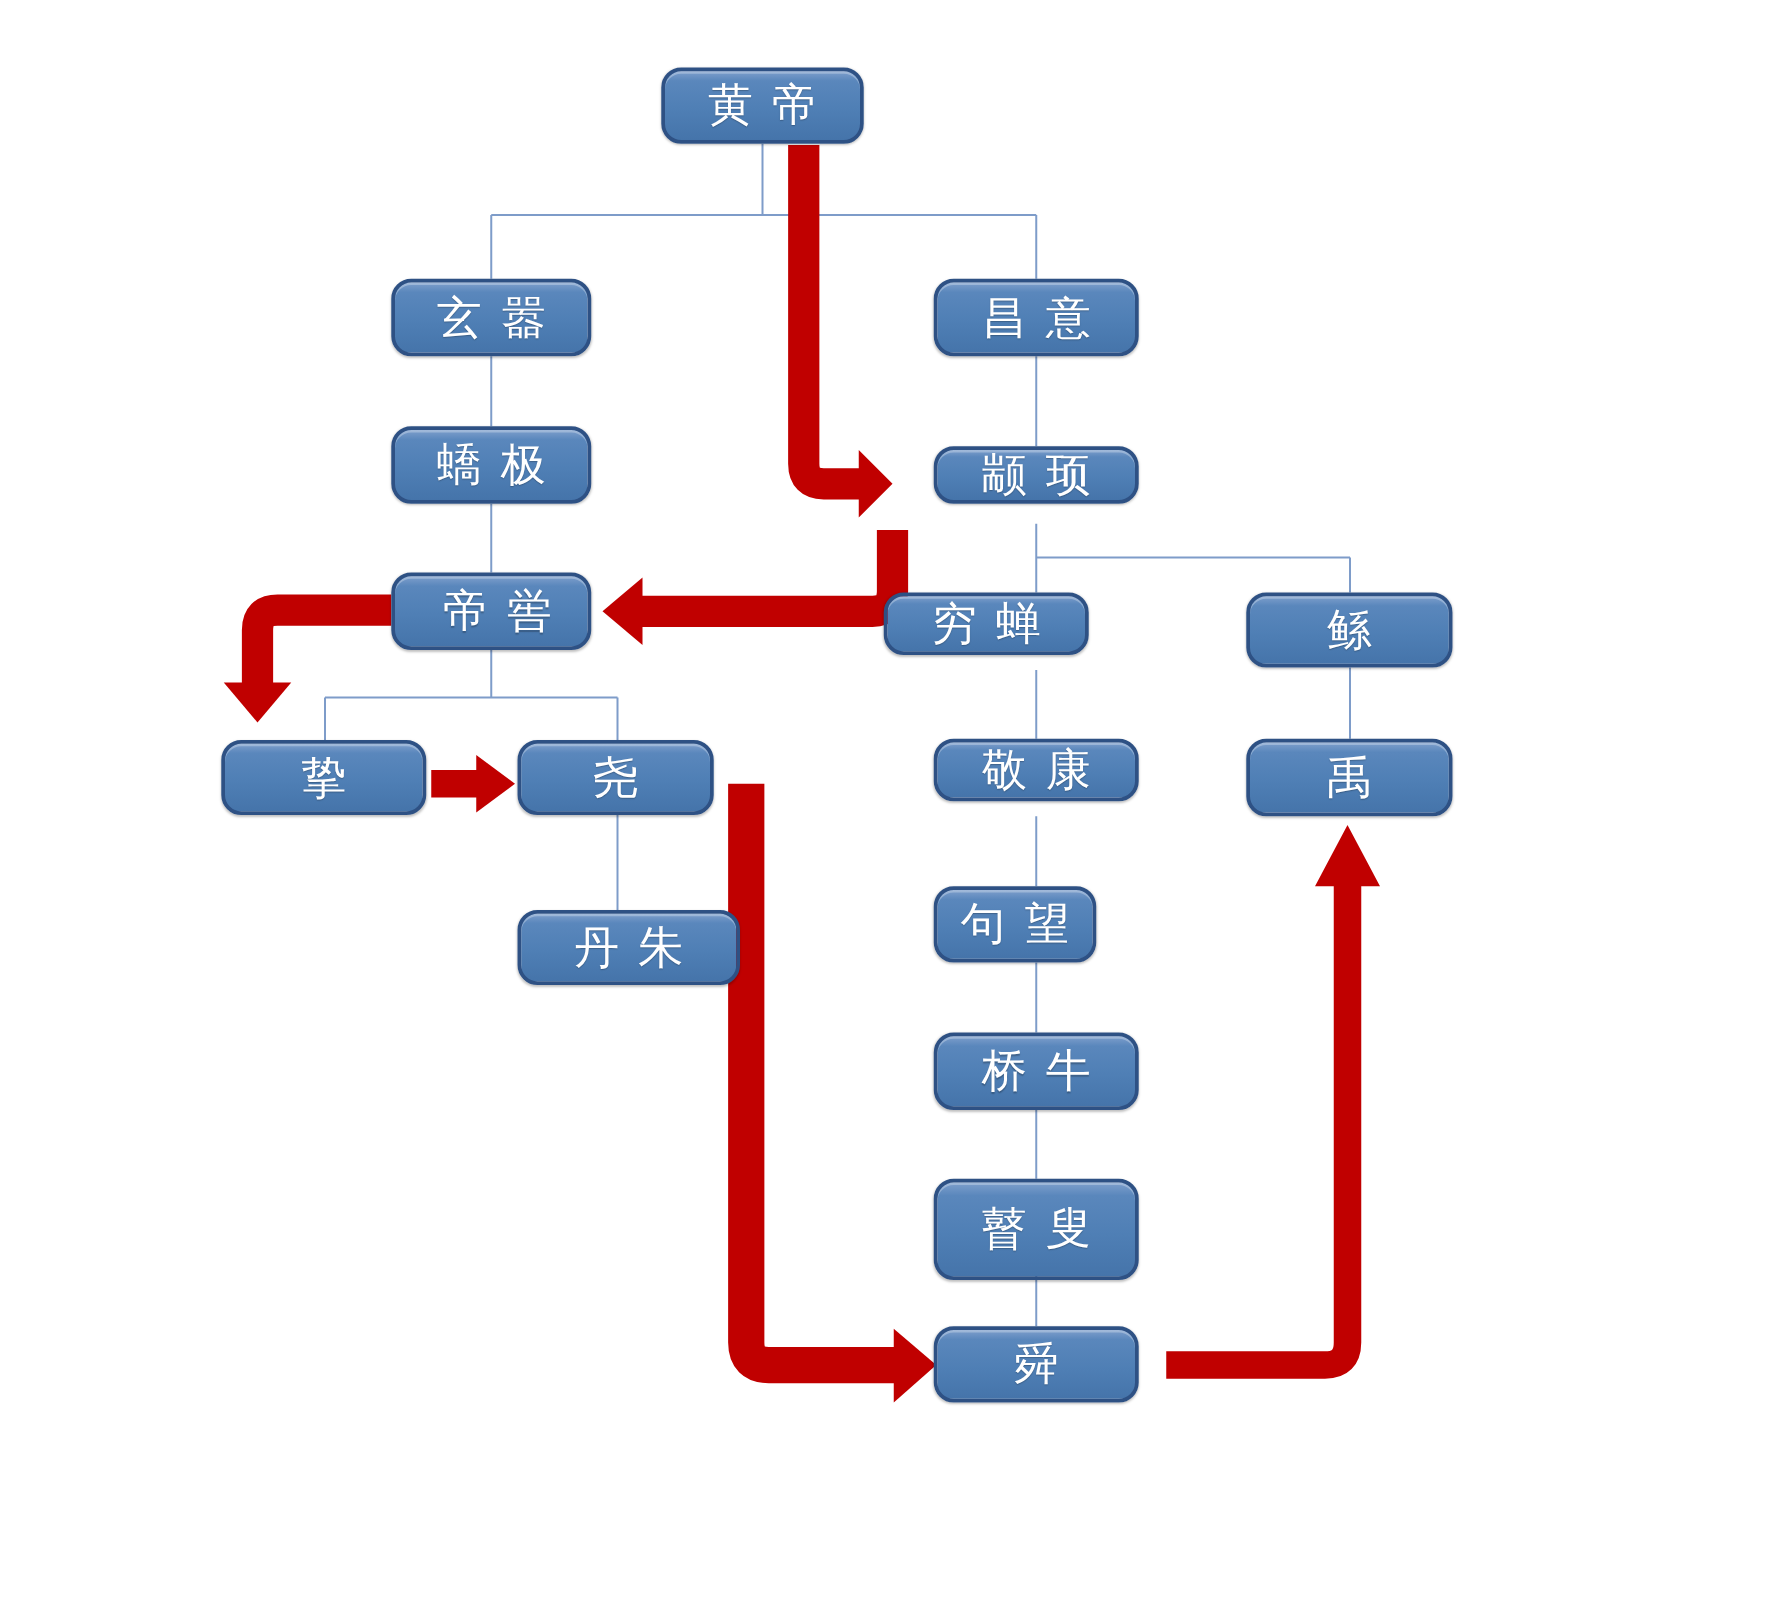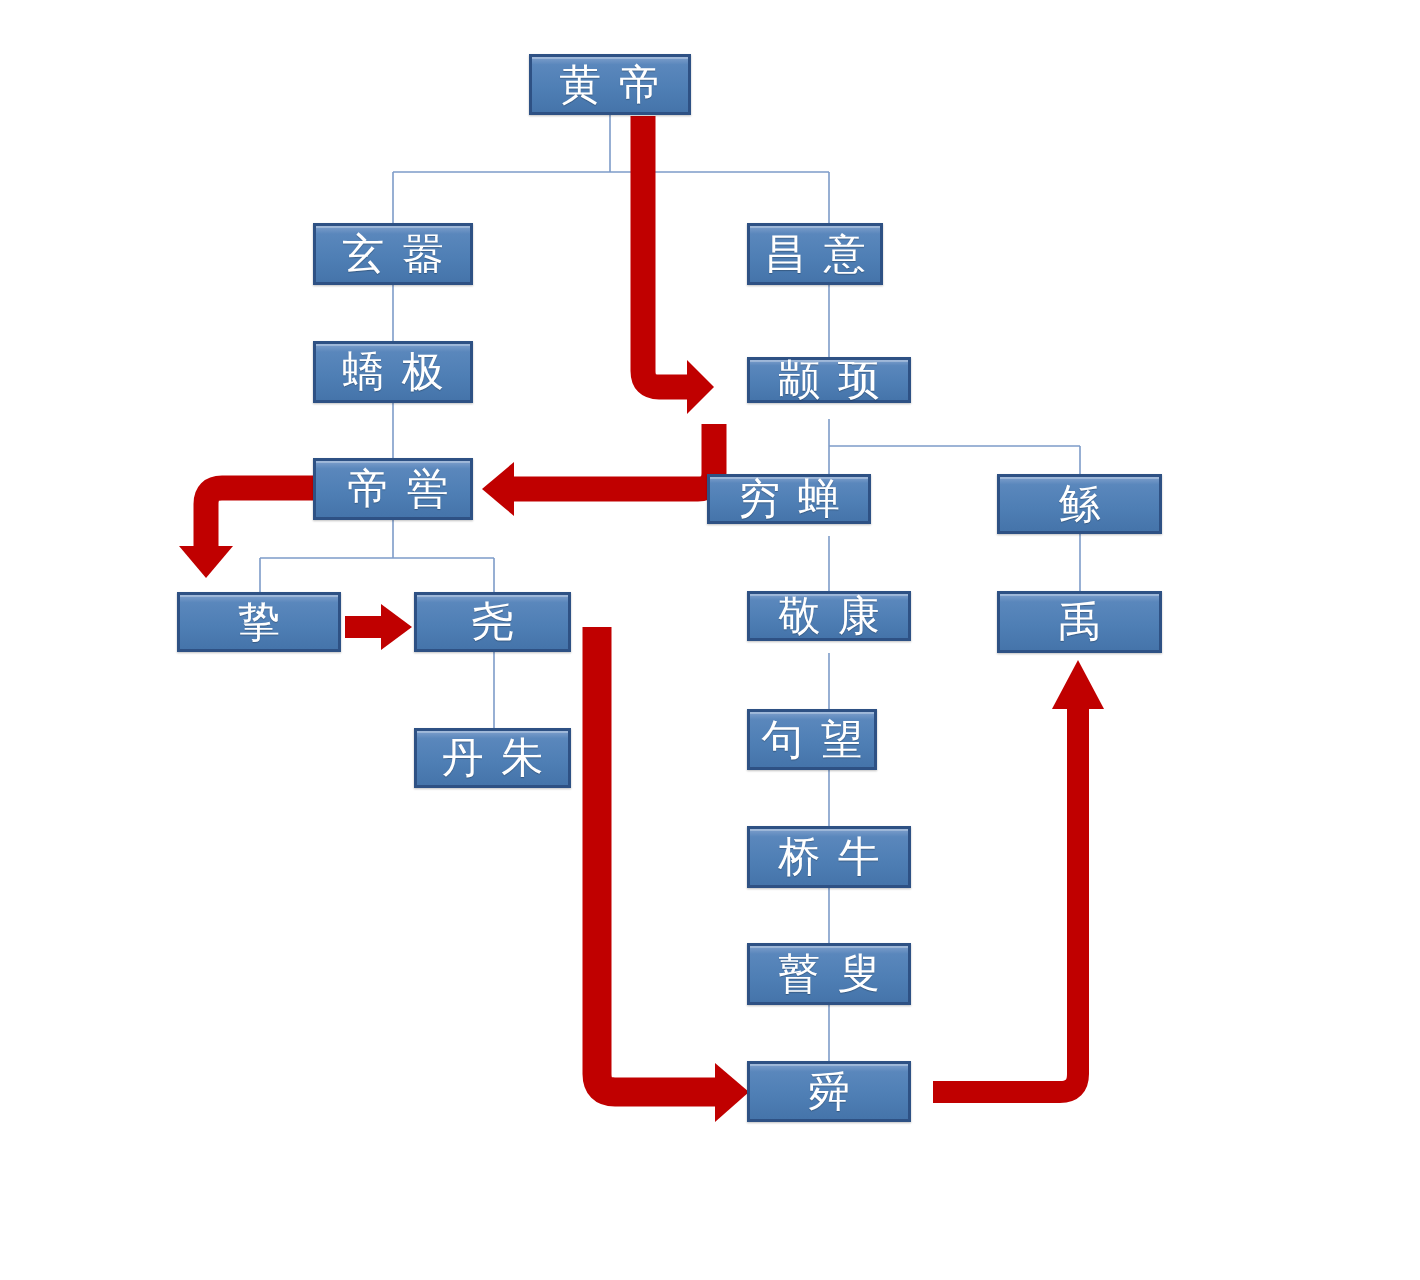--- a/index.html
+++ b/index.html
@@ -22,24 +22,24 @@
     height: 1280px;
   }
   .node {
     position: absolute;
     box-sizing: border-box;
     display: flex;
     align-items: center;
     justify-content: center;
     background: linear-gradient(180deg, #7e9fcc 0%, #5a87bc 14%, #4f7fb5 55%, #4574aa 100%);
     border: 3px solid #2e5184;
-    border-radius: 0;
+    border-radius: 16px;
     box-shadow: inset 0 2px 0 rgba(255,255,255,0.28), 0 1px 2px rgba(0,0,0,0.25);
     color: #ffffff;
-    font-size: 42px;
+    font-size: 36px;
     letter-spacing: 0.42em;
     text-indent: 0.42em;
     white-space: nowrap;
     text-shadow: 0 1px 1px rgba(0,0,0,0.25);
   }
 </style>
 </head>
 <body>
 
 <div id="canvas">
@@ -91,27 +91,27 @@
   </svg>
 
   <div class="node" style="left:529px; top:54px;  width:162px; height:61px;">黄帝</div>
 
   <div class="node" style="left:313px; top:223px; width:160px; height:62px;">玄嚣</div>
   <div class="node" style="left:313px; top:341px; width:160px; height:62px;">蟜极</div>
   <div class="node" style="left:313px; top:458px; width:160px; height:62px;padding-left:10px;">帝喾</div>
 
   <div class="node" style="left:177px; top:592px; width:164px; height:60px;">挚</div>
   <div class="node" style="left:414px; top:592px; width:157px; height:60px;">尧</div>
-  <div class="node" style="left:414px; top:728px; width:157px; height:60px;">丹朱</div>
+  <div class="node" style="left:414px; top:728px; width:178px; height:60px;">丹朱</div>
 
-  <div class="node" style="left:747px; top:223px; width:136px; height:62px;">昌意</div>
+  <div class="node" style="left:747px; top:223px; width:164px; height:62px;">昌意</div>
   <div class="node" style="left:747px; top:357px; width:164px; height:46px;">颛顼</div>
   <div class="node" style="left:707px; top:474px; width:164px; height:50px;">穷蝉</div>
   <div class="node" style="left:747px; top:591px; width:164px; height:50px;">敬康</div>
   <div class="node" style="left:747px; top:709px; width:130px; height:61px;">句望</div>
   <div class="node" style="left:747px; top:826px; width:164px; height:62px;">桥牛</div>
-  <div class="node" style="left:747px; top:943px; width:164px; height:62px;">瞽叟</div>
+  <div class="node" style="left:747px; top:943px; width:164px; height:81px;">瞽叟</div>
   <div class="node" style="left:747px; top:1061px; width:164px; height:61px;">舜</div>
 
   <div class="node" style="left:997px; top:474px; width:165px; height:60px;">鲧</div>
   <div class="node" style="left:997px; top:591px; width:165px; height:62px;">禹</div>
 
 </div>
 
 </body></html>

